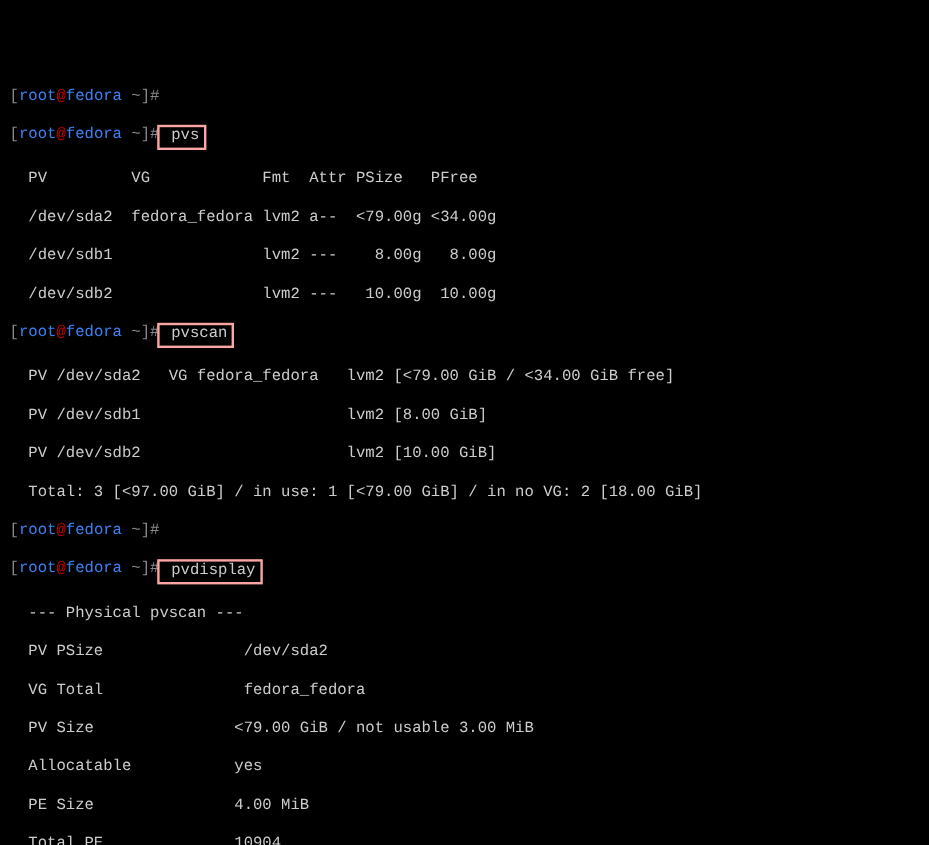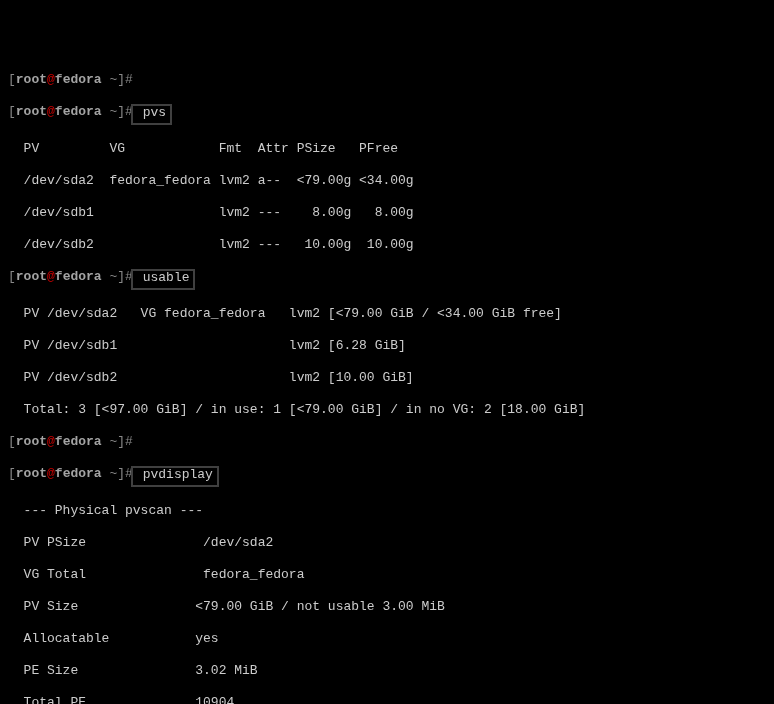--- a/index.html
+++ b/index.html
@@ -8,60 +8,60 @@
     background: #000;
     color: #ccc;
     font-family: "Courier New", monospace;
     font-size: 13px;
     line-height: 16px;
     width: 774px;
     box-sizing: border-box;
     white-space: pre;
   }
   .br1 { color: #888; }
-  .host { color: #a3a3a3; font-weight: bold; }
+  .host { color: #3b82f6; }
   .at { color: #c00; }
   .tilde { color: #888; }
   .cmd { color: #ccc; }
   .redbox {
     display: inline-block;
-    border: 2px solid #404040;
+    border: 2px solid #fca5a5;
     padding: 0 4px 17px 2px;
     margin-left: -2px;
     line-height: 14px;
     height: 16px;
     box-sizing: border-box;
     vertical-align: top;
   }
   .line { display: block; }
 </style>
 </head>
 <body>
 
 
 
 <span class="line"><span class="br1">[</span><span class="host">root</span><span class="at">@</span><span class="host">fedora</span><span class="tilde"> ~</span><span class="br1">]#</span></span>
 <span class="line"><span class="br1">[</span><span class="host">root</span><span class="at">@</span><span class="host">fedora</span><span class="tilde"> ~</span><span class="br1">]#</span><span class="redbox"><span class="cmd"> pvs</span></span></span>
 <span class="line">  PV         VG            Fmt  Attr PSize   PFree  </span>
 <span class="line">  /dev/sda2  fedora_fedora lvm2 a--  &lt;79.00g &lt;34.00g</span>
 <span class="line">  /dev/sdb1                lvm2 ---    8.00g   8.00g</span>
 <span class="line">  /dev/sdb2                lvm2 ---   10.00g  10.00g</span>
-<span class="line"><span class="br1">[</span><span class="host">root</span><span class="at">@</span><span class="host">fedora</span><span class="tilde"> ~</span><span class="br1">]#</span><span class="redbox"><span class="cmd"> usable</span></span></span>
+<span class="line"><span class="br1">[</span><span class="host">root</span><span class="at">@</span><span class="host">fedora</span><span class="tilde"> ~</span><span class="br1">]#</span><span class="redbox"><span class="cmd"> pvscan</span></span></span>
 <span class="line">  PV /dev/sda2   VG fedora_fedora   lvm2 [&lt;79.00 GiB / &lt;34.00 GiB free]</span>
-<span class="line">  PV /dev/sdb1                      lvm2 [6.28 GiB]</span>
+<span class="line">  PV /dev/sdb1                      lvm2 [8.00 GiB]</span>
 <span class="line">  PV /dev/sdb2                      lvm2 [10.00 GiB]</span>
 <span class="line">  Total: 3 [&lt;97.00 GiB] / in use: 1 [&lt;79.00 GiB] / in no VG: 2 [18.00 GiB]</span>
 <span class="line"><span class="br1">[</span><span class="host">root</span><span class="at">@</span><span class="host">fedora</span><span class="tilde"> ~</span><span class="br1">]#</span></span>
 <span class="line"><span class="br1">[</span><span class="host">root</span><span class="at">@</span><span class="host">fedora</span><span class="tilde"> ~</span><span class="br1">]#</span><span class="redbox"><span class="cmd"> pvdisplay</span></span></span>
 <span class="line">  --- Physical pvscan ---</span>
 <span class="line">  PV PSize               /dev/sda2</span>
 <span class="line">  VG Total               fedora_fedora</span>
 <span class="line">  PV Size               &lt;79.00 GiB / not usable 3.00 MiB</span>
 <span class="line">  Allocatable           yes </span>
-<span class="line">  PE Size               3.02 MiB</span>
+<span class="line">  PE Size               4.00 MiB</span>
 <span class="line">  Total PE              10904</span>
 
 
 
 
 
 
 
 
 

